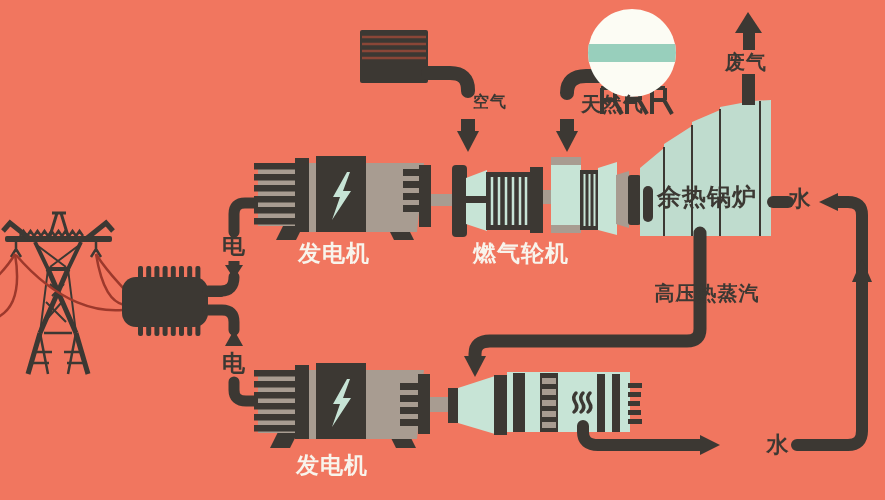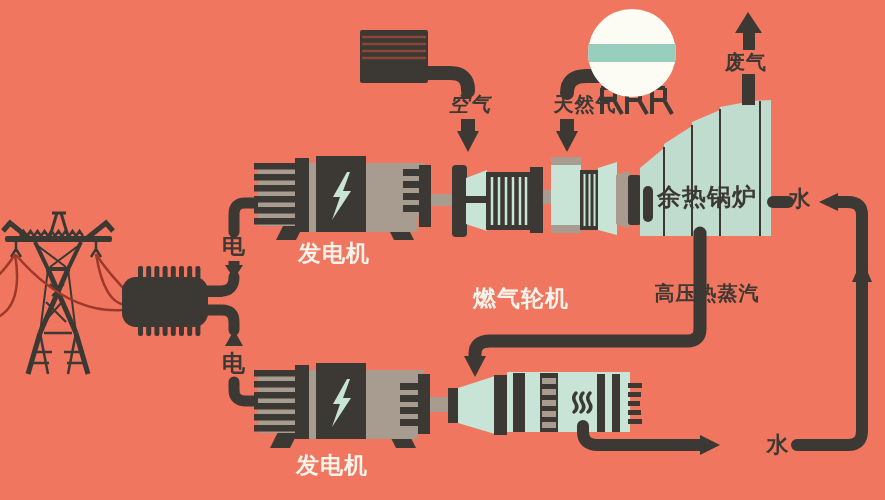--- a/index.html
+++ b/index.html
@@ -209,23 +209,23 @@
     <polygon class="f-ink" points="852,282 872,282 862,259"></polygon>
     <polygon class="f-ink" points="838,193 838,211 819,202"></polygon>
     <path class="s-ink" stroke-width="12" stroke-linecap="round" d="M773,202 L788,202"></path>
   </g>
 
 </svg>
 
 <div class="lbl ink" style="left:204px;top:233px;width:60px;font-size:23px;">电</div>
 <div class="lbl ink" style="left:204px;top:351px;width:60px;font-size:23px;">电</div>
 <div class="lbl white" style="left:254px;top:241px;width:160px;font-size:23px;">发电机</div>
-<div class="lbl white" style="left:441px;top:241px;width:160px;font-size:23px;margin-top:45px;">燃气轮机</div>
+<div class="lbl white" style="left:441px;top:241px;width:160px;font-size:23px;">燃气轮机</div>
 <div class="lbl white" style="left:252px;top:453px;width:160px;font-size:23px;">发电机</div>
 <div class="lbl ink" style="left:627px;top:184px;width:160px;font-size:24px;">余热锅炉</div>
-<div class="lbl ink" style="left:420px;top:93px;width:100px;font-size:20px;font-style:italic;">空气</div>
-<div class="lbl ink" style="left:510px;top:93px;width:150px;font-size:20px;">天然气</div>
+<div class="lbl ink" style="left:440px;top:93px;width:100px;font-size:16px;">空气</div>
+<div class="lbl ink" style="left:494px;top:93px;width:150px;font-size:20px;text-align:right;">天然气</div>
 <div class="lbl ink" style="left:627px;top:282px;width:160px;font-size:20px;">高压热蒸汽</div>
 <div class="lbl ink" style="left:696px;top:51px;width:100px;font-size:20px;">废气</div>
 <div class="lbl ink" style="left:780px;top:187px;width:40px;font-size:22px;">水</div>
 <div class="lbl ink" style="left:758px;top:433px;width:40px;font-size:22px;">水</div>
 
 </div>
 
 </body></html>

